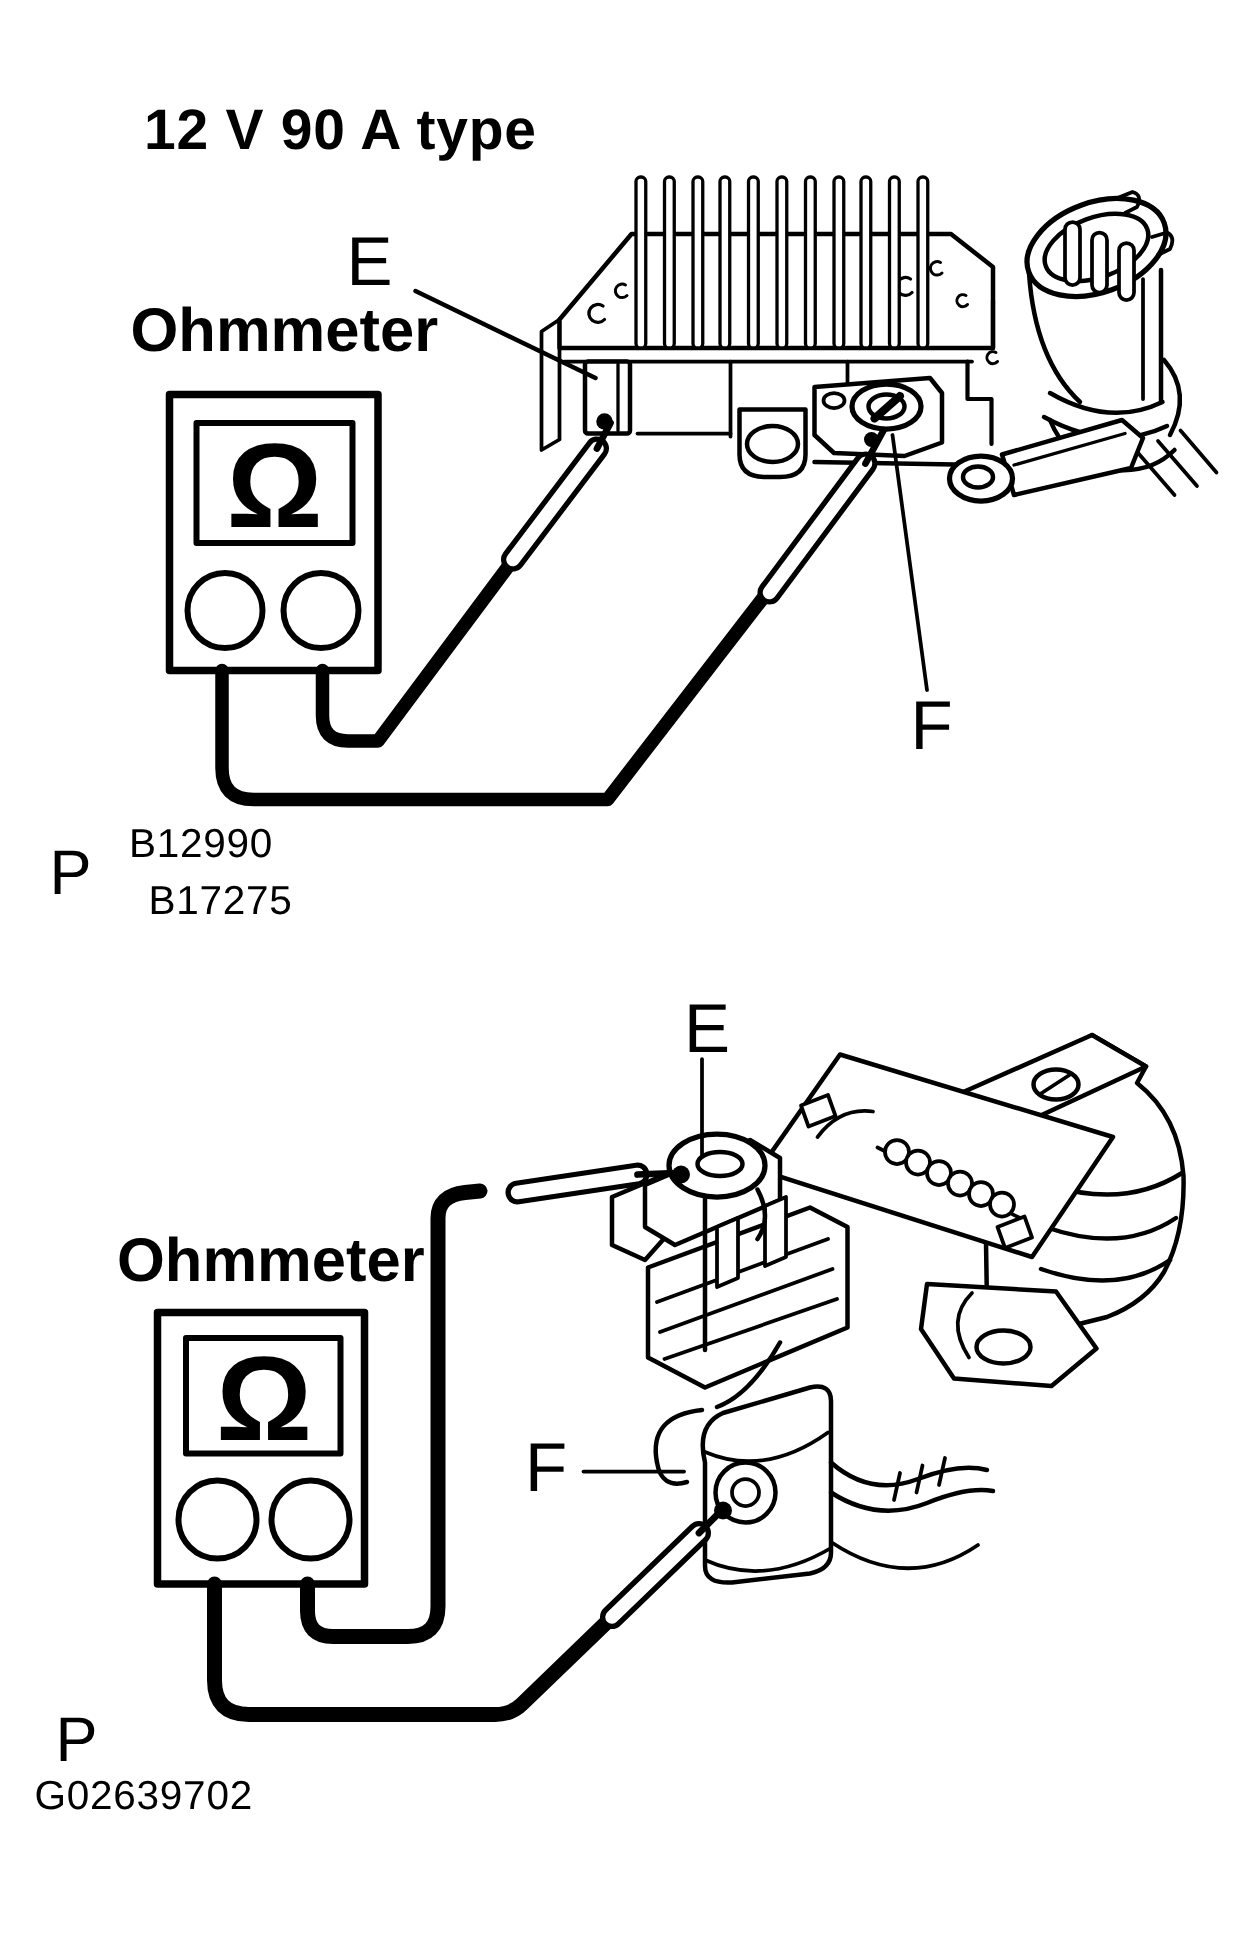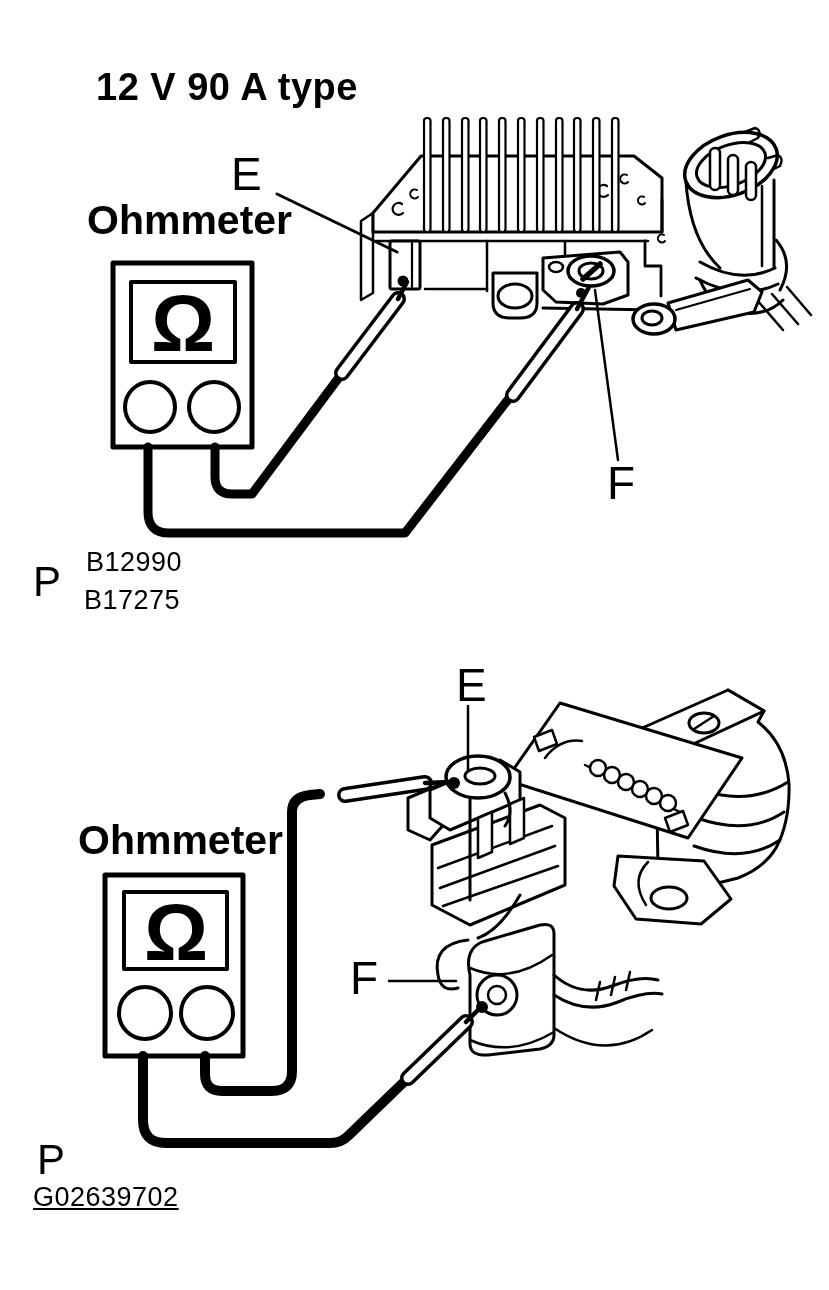--- a/index.html
+++ b/index.html
@@ -239,21 +239,21 @@
       <path d="M389,981 L456,981" stroke-width="2.5"></path>
     </g>
   </svg>
 
   <div class="lbl title" style="left:60px;top:68px;margin-left:36px;">12 V 90 A type</div>
   <div class="lbl term" style="left:231px;top:151px;">E</div>
   <div class="lbl meter-name" style="left:87px;top:200px;">Ohmmeter</div>
   <div class="lbl term" style="left:607px;top:460px;">F</div>
   <div class="lbl pmark" style="left:33px;top:561px;">P</div>
   <div class="lbl refcode" style="left:86px;top:549px;">B12990</div>
-  <div class="lbl refcode" style="left:84px;top:587px;">B17275</div>
+  <div class="lbl refcode" style="left:99px;top:587px;">B17275</div>
 
   <div class="lbl term" style="left:456px;top:662px;">E</div>
   <div class="lbl meter-name" style="left:78px;top:820px;">Ohmmeter</div>
   <div class="lbl term" style="left:350px;top:955px;">F</div>
   <div class="lbl pmark" style="left:37px;top:1139px;">P</div>
-  <div class="lbl refcode" style="left:33px;top:1184px;text-decoration:underline;">G02639702</div>
+  <div class="lbl refcode" style="left:23px;top:1184px;">G02639702</div>
 
 </div>
 
 </body></html>

